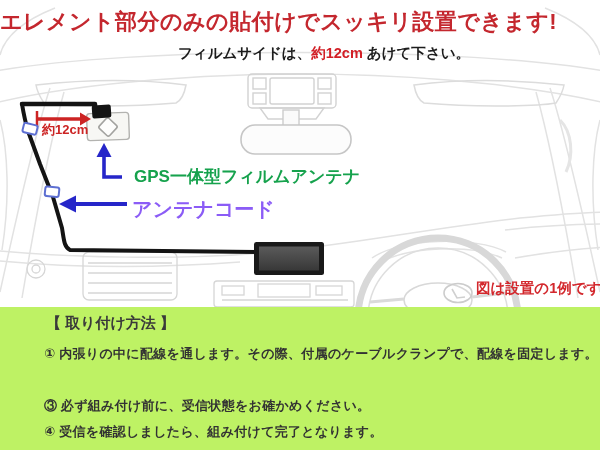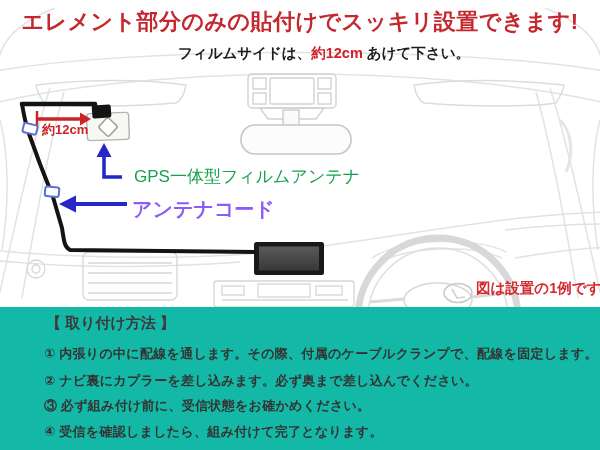--- a/index.html
+++ b/index.html
@@ -3,48 +3,48 @@
 <meta charset="utf-8">
 <style>
   html,body { margin:0; padding:0; background:#fff; }
   .page {
     position:relative; width:600px; height:450px; overflow:hidden;
     background:#ffffff;
     font-family:"Liberation Sans","DejaVu Sans",sans-serif;
   }
   svg { position:absolute; left:0; top:0; }
   .headline {
-    position:absolute; top:7px; left:0; width:600px; text-align:center;
+    position:absolute; top:7px; left:0; width:600px; 
     font-size:22px; font-weight:bold; color:#c4272e; letter-spacing:0.5px;
     white-space:nowrap;
   }
   .subtitle {
     position:absolute; top:44px; left:0; width:600px; text-align:center;
     font-size:14.5px; font-weight:bold; color:#1c1c1c; white-space:nowrap;padding-left:24px;
   }
   .subtitle .hl { color:#d21f26; }
   .dim-label {
     position:absolute; left:42px; top:121px;
     font-size:13px; font-weight:bold; color:#cc2424; white-space:nowrap;
   }
   .gps-label {
     position:absolute; left:134px; top:165px;
-    font-size:17px; font-weight:normal; color:#16a24d; white-space:nowrap;
+    font-size:17px; font-weight:bold; color:#16a24d; white-space:nowrap;
   }
   .cord-label {
     position:absolute; left:132px; top:196px;
     font-size:20px; font-weight:bold; color:#8b5cf6; white-space:nowrap;
   }
   .note {
     position:absolute; left:476px; top:279px;
     font-size:14.5px; font-weight:bold; color:#d3282d; white-space:nowrap;
   }
   .panel {
     position:absolute; left:0; top:307px; width:600px; height:143px;
-    background:#14b8a6;
+    background:#bef264;
   }
   .panel-heading {
     position:absolute; left:46px; top:7px;
     font-size:15px; font-weight:bold; color:#3a3a3a; white-space:nowrap;
   }
   .step {
     position:absolute; left:44px;
     font-size:13px; font-weight:600; color:#333333;
     letter-spacing:0.3px; white-space:nowrap;
   }
@@ -171,18 +171,17 @@
   <div class="subtitle"><span>フィルムサイドは、</span><span class="hl">約12cm</span><span> あけて下さい。</span></div>
 
   <div class="dim-label">約12cm</div>
   <div class="gps-label">GPS一体型フィルムアンテナ</div>
   <div class="cord-label">アンテナコード</div>
   <div class="note">図は設置の1例です。</div>
 
   <div class="panel">
     <div class="panel-heading">【 取り付け方法 】</div>
     <div class="step step-0">① 内張りの中に配線を通します。その際、付属のケーブルクランプで、配線を固定します。</div>
-    <div class="step step-1">② ナビ裏にカプラーを差し込みます。必ず奥まで差し込んでください。</div>
     <div class="step step-2">③ 必ず組み付け前に、受信状態をお確かめください。</div>
     <div class="step step-3">④ 受信を確認しましたら、組み付けて完了となります。</div>
   </div>
 
 </div>
 
 </body></html>

